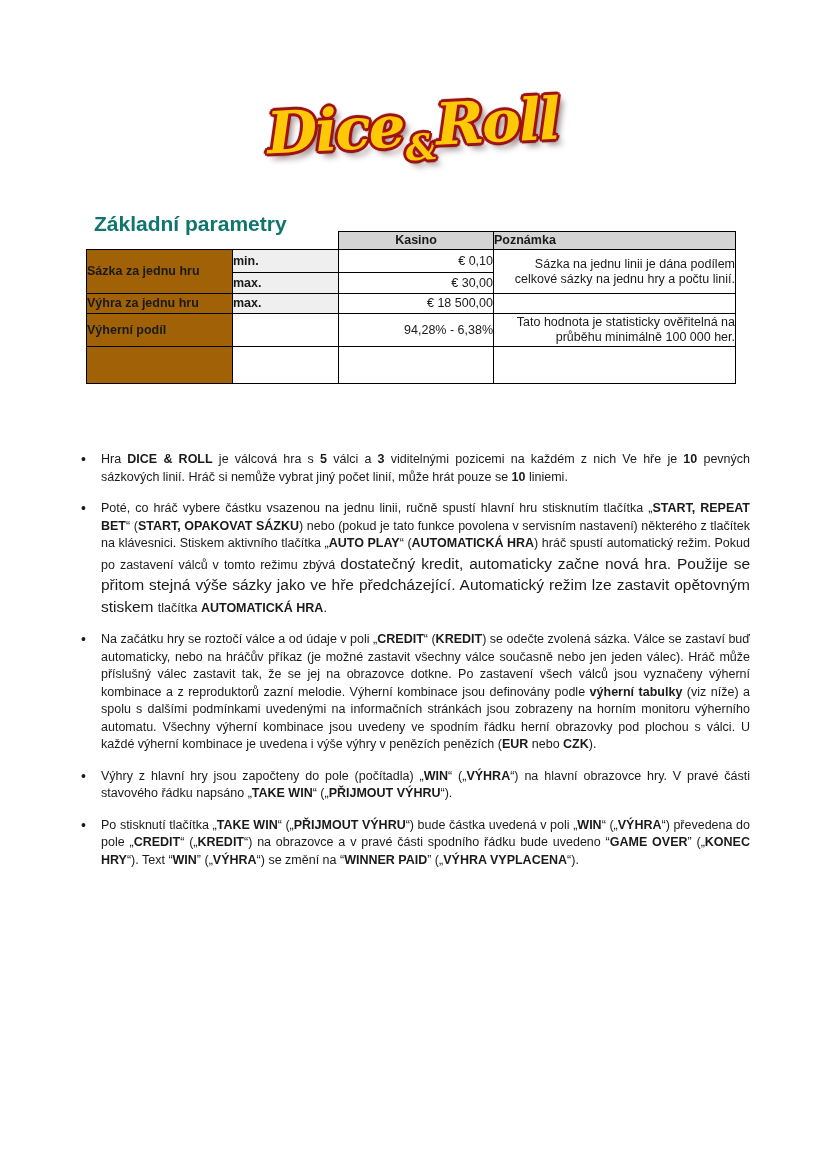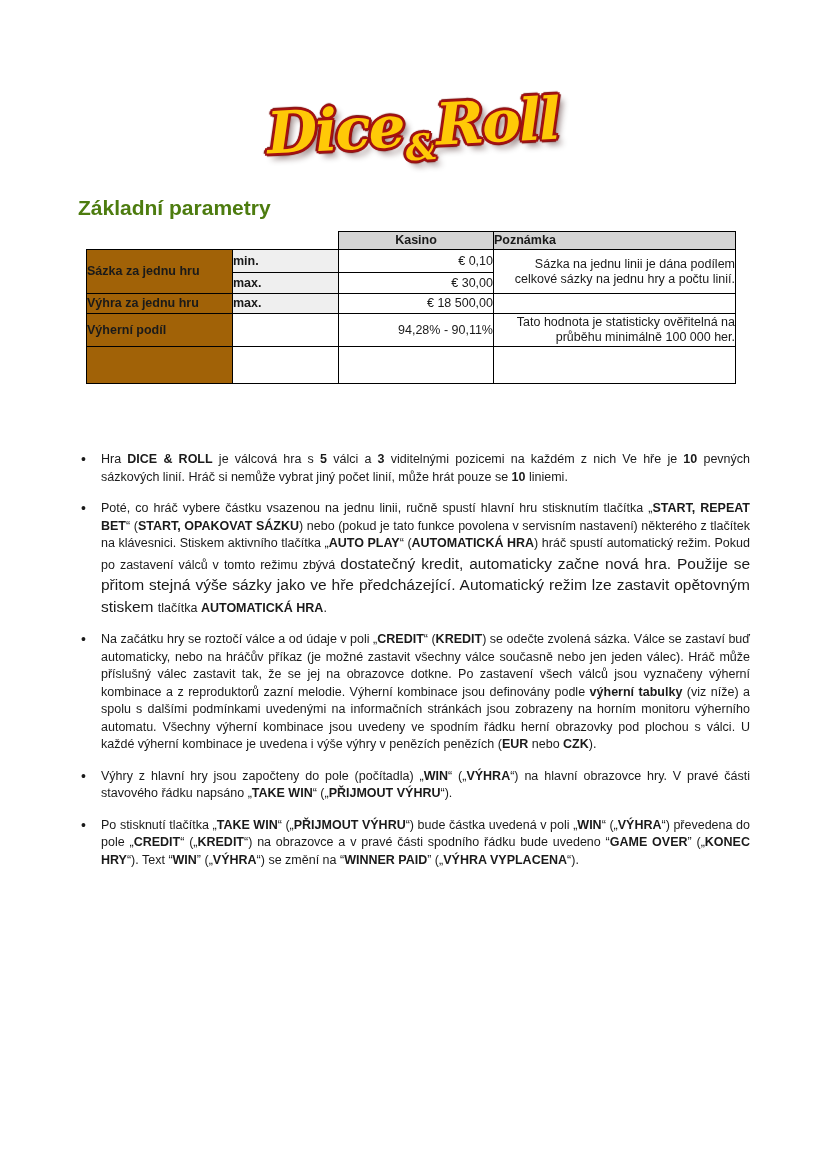--- a/index.html
+++ b/index.html
@@ -25,22 +25,22 @@
       -2px  0   0 #a31111,              2px  0   0 #a31111,
       -2px  2px 0 #a31111, 0  2px 0 #a31111, 2px  2px 0 #a31111,
       -3px 0 1px #7a0c0c, 3px 0 1px #7a0c0c, 0 3px 1px #7a0c0c, 0 -3px 1px #7a0c0c,
       5px 6px 6px rgba(40,0,0,.45);
   }
   .logo-word{font-size:58px;}
   .logo-amp{font-size:36px;vertical-align:-14px;margin:0 1px;}
 
   
   .sec-title{
-    position:absolute;left:78px;margin:0;
-    font-size:21px;font-weight:bold;color:#4d7c0f;
+    position:absolute;left:78px;margin:16px;
+    font-size:21px;font-weight:bold;color:#0f766e;
     font-family:"Liberation Sans",sans-serif;
   }
   #title-basic{top:196px;}
   #title-game{top:402px;}
 
   
   table.params{
     position:absolute;top:231px;left:86px;
     border-collapse:collapse;table-layout:fixed;
     width:649px;
@@ -125,21 +125,21 @@
     </tr>
     <tr class="r-win">
       <td class="lbl">Výhra za jednu hru</td>
       <td class="sub shade">max.</td>
       <td class="val">€ 18 500,00</td>
       <td class="note"></td>
     </tr>
     <tr class="r-share">
       <td class="lbl">Výherní podíl</td>
       <td class="sub"></td>
-      <td class="val">94,28% - 90,11%</td>
+      <td class="val">94,28% - 6,38%</td>
       <td class="note">Tato hodnota je statisticky ověřitelná na průběhu minimálně 100 000 her.</td>
     </tr>
     <tr class="r-empty">
       <td class="lbl"></td>
       <td class="sub"></td>
       <td class="val"></td>
       <td class="note"></td>
     </tr>
   </tbody>
     </table>

